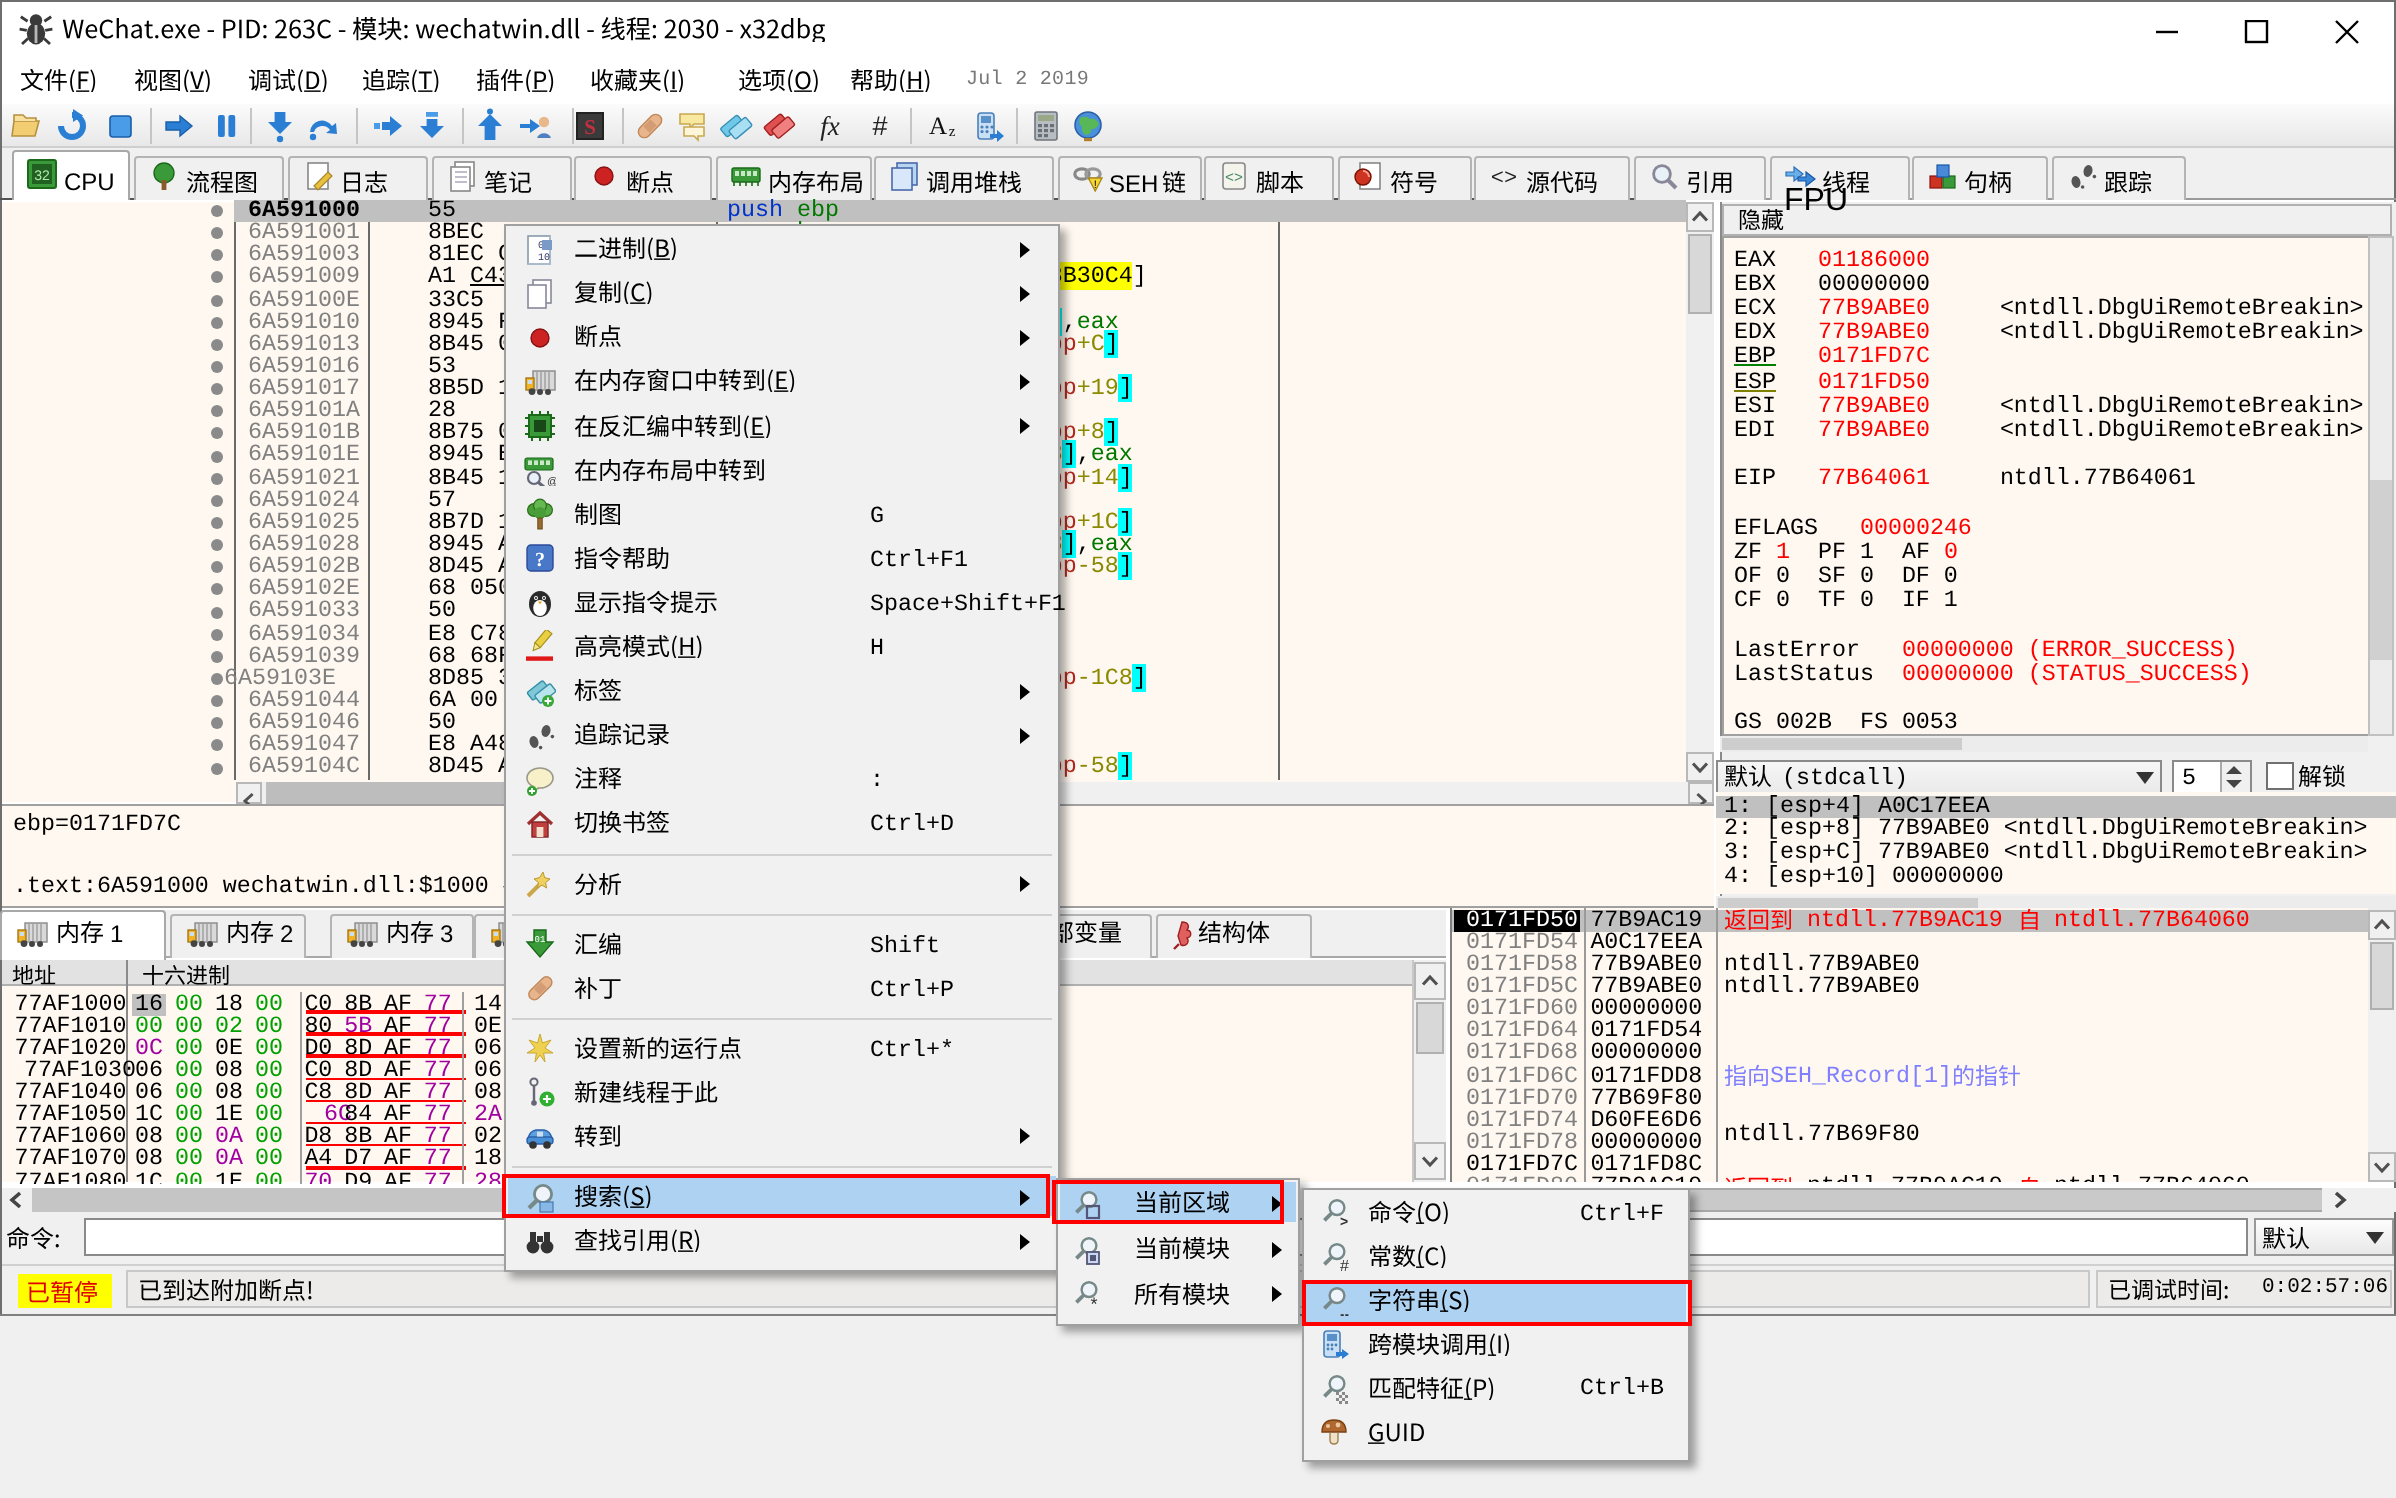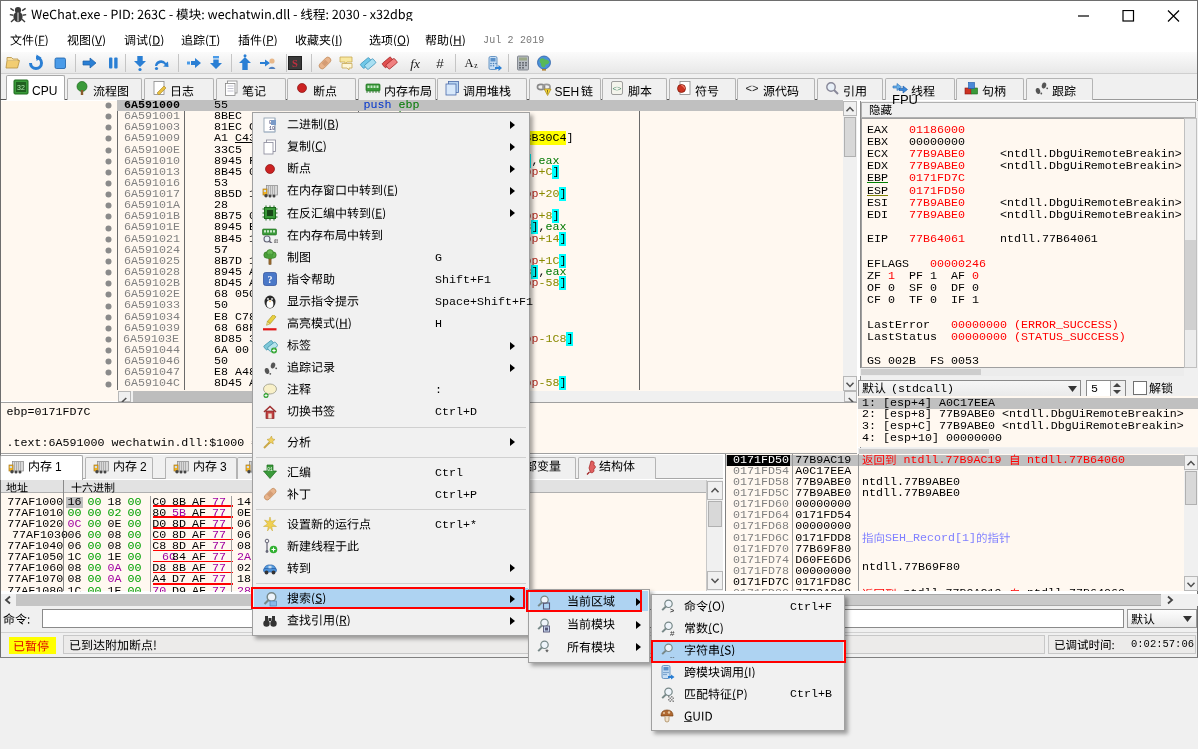--- a/index.html
+++ b/index.html
@@ -691,21 +691,21 @@
     <circle cx="3.5" cy="3.5" r="3.0" fill="#8a8a8a"></circle>
   </svg>
 <div class="m" style="left:124px;top:177.9px;line-height:11.14px;color:#808080">6A591016</div>
 <div class="m" style="left:214px;top:177.9px;line-height:11.14px;color:#000">53</div>
 <div class="m" style="left:363.5px;top:177.9px;line-height:11.14px;color:#000"><span style="color:#0033cc">push </span><span style="color:#007800">ebx</span></div>
 <svg class="a" style="left:105px;top:191.1px" width="7" height="7">
     <circle cx="3.5" cy="3.5" r="3.0" fill="#8a8a8a"></circle>
   </svg>
 <div class="m" style="left:124px;top:189.0px;line-height:11.14px;color:#808080">6A591017</div>
 <div class="m" style="left:214px;top:189.0px;line-height:11.14px;color:#000">8B5D 18</div>
-<div class="m" style="left:363.5px;top:189.0px;line-height:11.14px;color:#000"><span style="color:#0033cc">mov </span><span style="color:#007800">ebx</span><span>,dword ptr ss:[</span><span style="color:#b4281e">ebp</span><span style="color:#8a8a00">+20</span><span style="background:#00ffff">]</span></div>
+<div class="m" style="left:363.5px;top:189.0px;line-height:11.14px;color:#000"><span style="color:#0033cc">mov </span><span style="color:#007800">ebx</span><span>,dword ptr ss:[</span><span style="color:#b4281e">ebp</span><span style="color:#8a8a00">+19</span><span style="background:#00ffff">]</span></div>
 <svg class="a" style="left:105px;top:202.3px" width="7" height="7">
     <circle cx="3.5" cy="3.5" r="3.0" fill="#8a8a8a"></circle>
   </svg>
 <div class="m" style="left:124px;top:200.2px;line-height:11.14px;color:#808080">6A59101A</div>
 <div class="m" style="left:214px;top:200.2px;line-height:11.14px;color:#000">28</div>
 <div class="m" style="left:363.5px;top:200.2px;line-height:11.14px;color:#000"><span style="color:#0033cc">push </span><span style="color:#007800">esi</span></div>
 <svg class="a" style="left:105px;top:213.4px" width="7" height="7">
     <circle cx="3.5" cy="3.5" r="3.0" fill="#8a8a8a"></circle>
   </svg>
 <div class="m" style="left:124px;top:211.3px;line-height:11.14px;color:#808080">6A59101B</div>
@@ -767,21 +767,21 @@
 <div class="m" style="left:363.5px;top:311.6px;line-height:11.14px;color:#000"><span style="color:#0033cc">call </span><span>wechatwin.6A599600</span></div>
 <svg class="a" style="left:105px;top:324.8px" width="7" height="7">
     <circle cx="3.5" cy="3.5" r="3.0" fill="#8a8a8a"></circle>
   </svg>
 <div class="m" style="left:124px;top:322.7px;line-height:11.14px;color:#808080">6A591039</div>
 <div class="m" style="left:214px;top:322.7px;line-height:11.14px;color:#000">68 68F17A6A</div>
 <div class="m" style="left:363.5px;top:322.7px;line-height:11.14px;color:#000"><span style="color:#0033cc">push </span><span style="color:#8a8a00">wechatwin.6A7AF168</span></div>
 <svg class="a" style="left:105px;top:335.9px" width="7" height="7">
     <circle cx="3.5" cy="3.5" r="3.0" fill="#8a8a8a"></circle>
   </svg>
-<div class="m" style="left:123px;top:333.8px;line-height:11.14px;color:#808080">6A59103E</div>
+<div class="m" style="left:112px;top:333.8px;line-height:11.14px;color:#808080">6A59103E</div>
 <div class="m" style="left:214px;top:333.8px;line-height:11.14px;color:#000">8D85 38FEFFFF</div>
 <div class="m" style="left:363.5px;top:333.8px;line-height:11.14px;color:#000"><span style="color:#0033cc">lea </span><span style="color:#007800">eax</span><span>,dword ptr ss:[</span><span style="color:#b4281e">ebp</span><span style="color:#8a8a00">-1C8</span><span style="background:#00ffff">]</span></div>
 <svg class="a" style="left:105px;top:347.1px" width="7" height="7">
     <circle cx="3.5" cy="3.5" r="3.0" fill="#8a8a8a"></circle>
   </svg>
 <div class="m" style="left:124px;top:345.0px;line-height:11.14px;color:#808080">6A591044</div>
 <div class="m" style="left:214px;top:345.0px;line-height:11.14px;color:#000">6A 00</div>
 <div class="m" style="left:363.5px;top:345.0px;line-height:11.14px;color:#000"><span style="color:#0033cc">push </span><span style="color:#8a8a00">0</span></div>
 <svg class="a" style="left:105px;top:358.2px" width="7" height="7">
     <circle cx="3.5" cy="3.5" r="3.0" fill="#8a8a8a"></circle>
@@ -821,21 +821,21 @@
 <div class="m" style="left:6.5px;top:405.5px;line-height:13px;color:#000">ebp=0171FD7C</div>
 <div class="m" style="left:6.5px;top:437px;line-height:13px;color:#000">.text:6A591000 wechatwin.dll:$1000 #400</div>
 <div class="a" style="left:859.5px;top:101px;width:338px;height:353px;background:#f0f0f0;border-left:1px solid #8a8a8a"></div>
 <div class="a" style="left:861px;top:101.5px;width:335px;height:16.5px;background:#f0f0f0;border:1px solid #b0b0b0"></div>
 <svg class="k " style="left:869px;top:103.9px;color:#000000" width="23.0" height="11.5" viewBox="0 -880 2000 1000">
     <g transform="scale(1,-1)">
       <use href="#u9690" x="0"></use>
       <use href="#u85CF" x="1000"></use>
     </g>
   </svg>
-<div class="a" style="left:892px;top:92px;font-size:13px;font-family:'Liberation Sans'">FPU</div>
+<div class="a" style="left:892px;top:92px;font-size:16px;font-family:'Liberation Sans'">FPU</div>
 <div class="a" style="left:861px;top:118px;width:323px;height:250px;background:#fff8f0;border:1px solid #a0a0a0;border-right:none"></div>
 <div class="m" style="left:867px;top:123.60px;line-height:12.2px"><span style="color:#000">EAX   </span><span style="color:#ff0000">01186000</span></div>
 <div class="m" style="left:867px;top:135.80px;line-height:12.2px"><span style="color:#000">EBX   </span><span style="color:#000">00000000</span></div>
 <div class="m" style="left:867px;top:148.00px;line-height:12.2px"><span style="color:#000">ECX   </span><span style="color:#ff0000">77B9ABE0</span><span style="color:#000">     </span><span style="color:#000">&lt;ntdll.DbgUiRemoteBreakin&gt;</span></div>
 <div class="m" style="left:867px;top:160.20px;line-height:12.2px"><span style="color:#000">EDX   </span><span style="color:#ff0000">77B9ABE0</span><span style="color:#000">     </span><span style="color:#000">&lt;ntdll.DbgUiRemoteBreakin&gt;</span></div>
 <div class="m" style="left:867px;top:172.40px;line-height:12.2px"><span style="color:#000">EBP   </span><span style="color:#ff0000">0171FD7C</span></div>
 <div class="m" style="left:867px;top:184.60px;line-height:12.2px"><span style="color:#000">ESP   </span><span style="color:#ff0000">0171FD50</span></div>
 <div class="m" style="left:867px;top:196.80px;line-height:12.2px"><span style="color:#000">ESI   </span><span style="color:#ff0000">77B9ABE0</span><span style="color:#000">     </span><span style="color:#000">&lt;ntdll.DbgUiRemoteBreakin&gt;</span></div>
 <div class="m" style="left:867px;top:209.00px;line-height:12.2px"><span style="color:#000">EDI   </span><span style="color:#ff0000">77B9ABE0</span><span style="color:#000">     </span><span style="color:#000">&lt;ntdll.DbgUiRemoteBreakin&gt;</span></div>
 <div class="m" style="left:867px;top:233.40px;line-height:12.2px"><span style="color:#000">EIP   </span><span style="color:#ff0000">77B64061</span><span style="color:#000">     </span><span style="color:#000">ntdll.77B64061</span></div>
@@ -1431,21 +1431,21 @@
     <text x="8" y="12" font-size="10" fill="#fff" text-anchor="middle" font-family="Liberation Serif" font-weight="bold">?</text>
   </svg>
 <svg class="k " style="left:287px;top:272.8px;color:#000" width="48.0" height="12" viewBox="0 -880 4000 1000">
     <g transform="scale(1,-1)">
       <use href="#u6307" x="0"></use>
       <use href="#u4EE4" x="1000"></use>
       <use href="#u5E2E" x="2000"></use>
       <use href="#u52A9" x="3000"></use>
     </g>
   </svg>
-<div class="m" style="left:435px;top:273.6px;line-height:12px;color:#000">Shift+F1</div>
+<div class="m" style="left:435px;top:273.6px;line-height:12px;color:#000">Ctrl+F1</div>
 <svg class="a" style="left:262px;top:293.2px" width="16" height="16" viewBox="0 0 16 16">
     <ellipse cx="8" cy="9" rx="5.5" ry="6.5" fill="#2a2a2a"></ellipse>
     <ellipse cx="8" cy="11" rx="3.4" ry="4" fill="#fff"></ellipse>
     <circle cx="6" cy="6" r="1" fill="#fff"></circle>
     <circle cx="10" cy="6" r="1" fill="#fff"></circle>
     <circle cx="6" cy="6" r="0.45" fill="#000"></circle>
     <circle cx="10" cy="6" r="0.45" fill="#000"></circle>
     <polygon points="7,7.8 9,7.8 8,9.2" fill="#e8a020"></polygon>
   </svg>
 <svg class="k " style="left:287px;top:294.9px;color:#000" width="72.0" height="12" viewBox="0 -880 6000 1000">
@@ -1560,21 +1560,21 @@
 <svg class="a" style="left:262px;top:464.0px" width="16" height="16" viewBox="0 0 16 16">
     <path d="M5 1 L11 1 L11 7 L14.5 7 L8 14.5 L1.5 7 L5 7 Z" fill="#3a9a3a" stroke="#1a6a1a" stroke-width="0.7"></path>
     <text x="8" y="7" font-size="4.5" fill="#fff" text-anchor="middle" font-family="Liberation Mono">01</text>
   </svg>
 <svg class="k " style="left:287px;top:465.6px;color:#000" width="24.0" height="12" viewBox="0 -880 2000 1000">
     <g transform="scale(1,-1)">
       <use href="#u6C47" x="0"></use>
       <use href="#u7F16" x="1000"></use>
     </g>
   </svg>
-<div class="m" style="left:435px;top:466.5px;line-height:12px;color:#000">Ctrl</div>
+<div class="m" style="left:435px;top:466.5px;line-height:12px;color:#000">Shift</div>
 <svg class="a" style="left:262px;top:486.1px" width="16" height="16" viewBox="0 0 16 16">
     <g transform="rotate(-45 8 8)">
       <rect x="1" y="5.5" width="14" height="5.5" rx="2.7" fill="#e8b48c" stroke="#c08858" stroke-width="0.7"></rect>
       <rect x="5.5" y="6.2" width="5" height="4.1" fill="#d49c74"></rect>
     </g>
   </svg>
 <svg class="k " style="left:287px;top:487.7px;color:#000" width="24.0" height="12" viewBox="0 -880 2000 1000">
     <g transform="scale(1,-1)">
       <use href="#u8865" x="0"></use>
       <use href="#u4E01" x="1000"></use>

